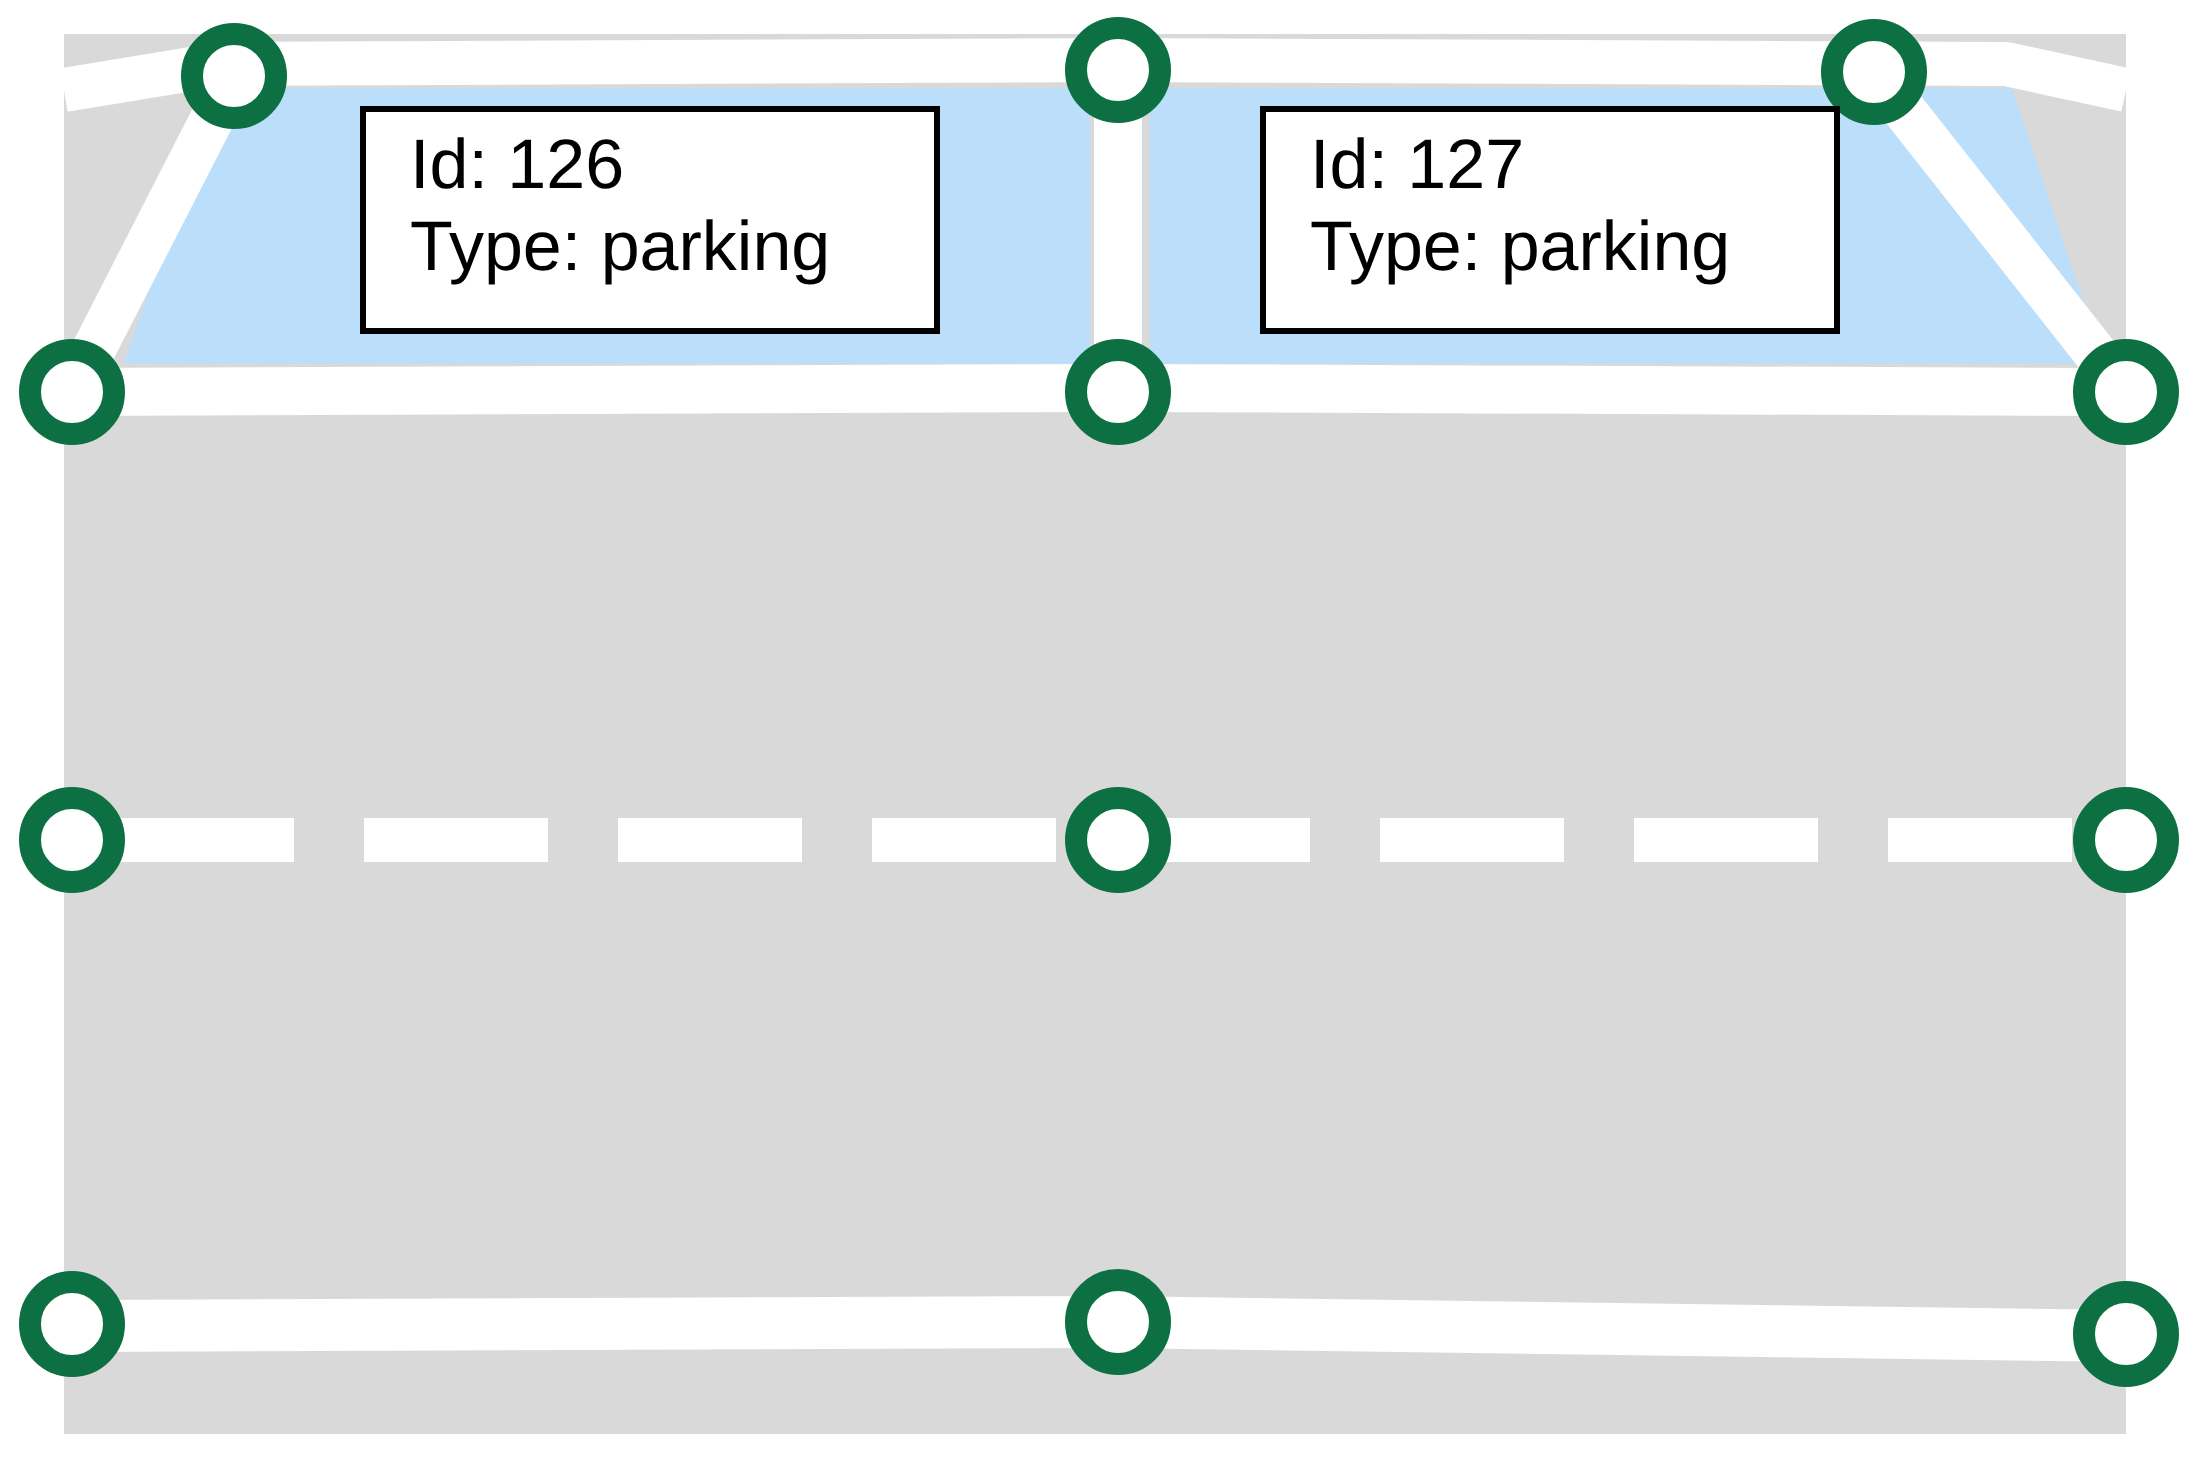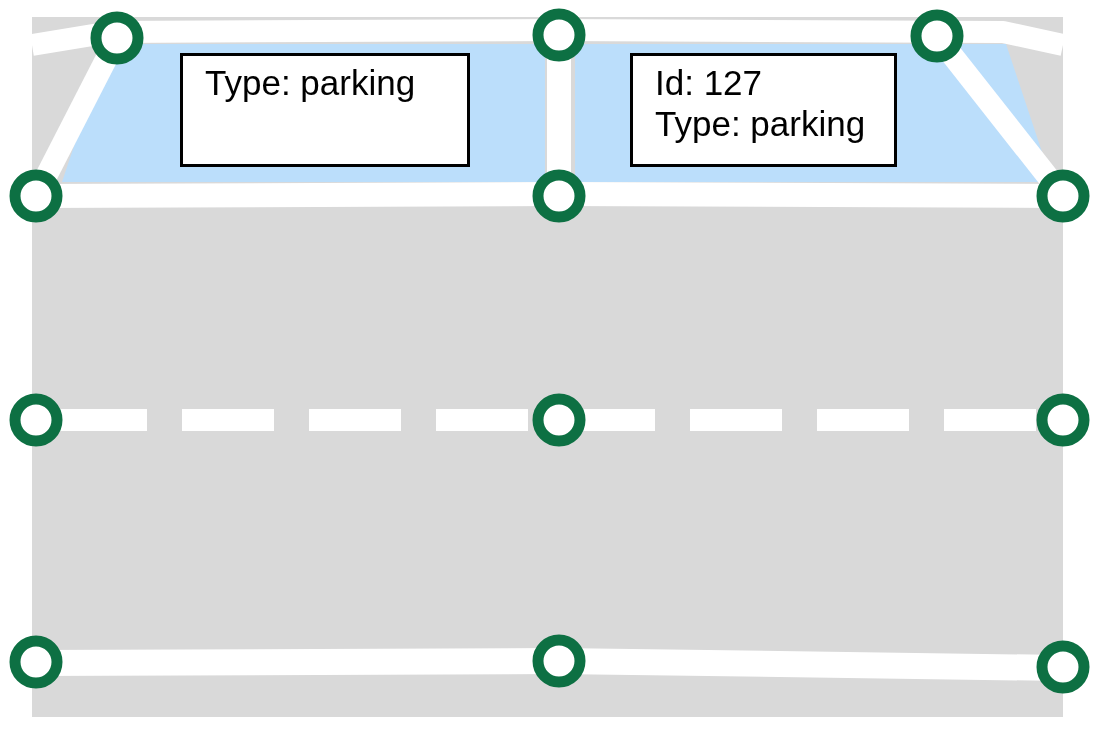--- a/index.html
+++ b/index.html
@@ -93,21 +93,22 @@
         <circle cx="559" cy="420" r="21" fill="#ffffff" stroke="#0d7043" stroke-width="11"></circle>
         <circle cx="1063" cy="420" r="21" fill="#ffffff" stroke="#0d7043" stroke-width="11"></circle>
         <circle cx="36" cy="662" r="21" fill="#ffffff" stroke="#0d7043" stroke-width="11"></circle>
         <circle cx="559" cy="661" r="21" fill="#ffffff" stroke="#0d7043" stroke-width="11"></circle>
         <circle cx="1063" cy="667" r="21" fill="#ffffff" stroke="#0d7043" stroke-width="11"></circle>
       </g>
 
   </svg>
 
   <div class="label-box" id="label-box-0" style="left: 180px; top: 53px; width: 290px; height: 114px; border-color: rgb(0, 0, 0); background: rgb(255, 255, 255); color: rgb(0, 0, 0);">
+    <span class="label-line">Id: 126</span>
     <span class="label-line">Type: parking</span>
   </div>
 
-  <div class="label-box" id="label-box-1" style="left: 630px; top: 53px; width: 267px; height: 114px; border-color: rgb(0, 0, 0); background: rgb(255, 255, 255); color: rgb(0, 0, 0);">
+  <div class="label-box" id="label-box-1" style="left: 630px; top: 53px; width: 290px; height: 114px; border-color: rgb(0, 0, 0); background: rgb(255, 255, 255); color: rgb(0, 0, 0);">
     <span class="label-line">Id: 127</span>
     <span class="label-line">Type: parking</span>
   </div>
 
 </div>
 
 </body></html>

